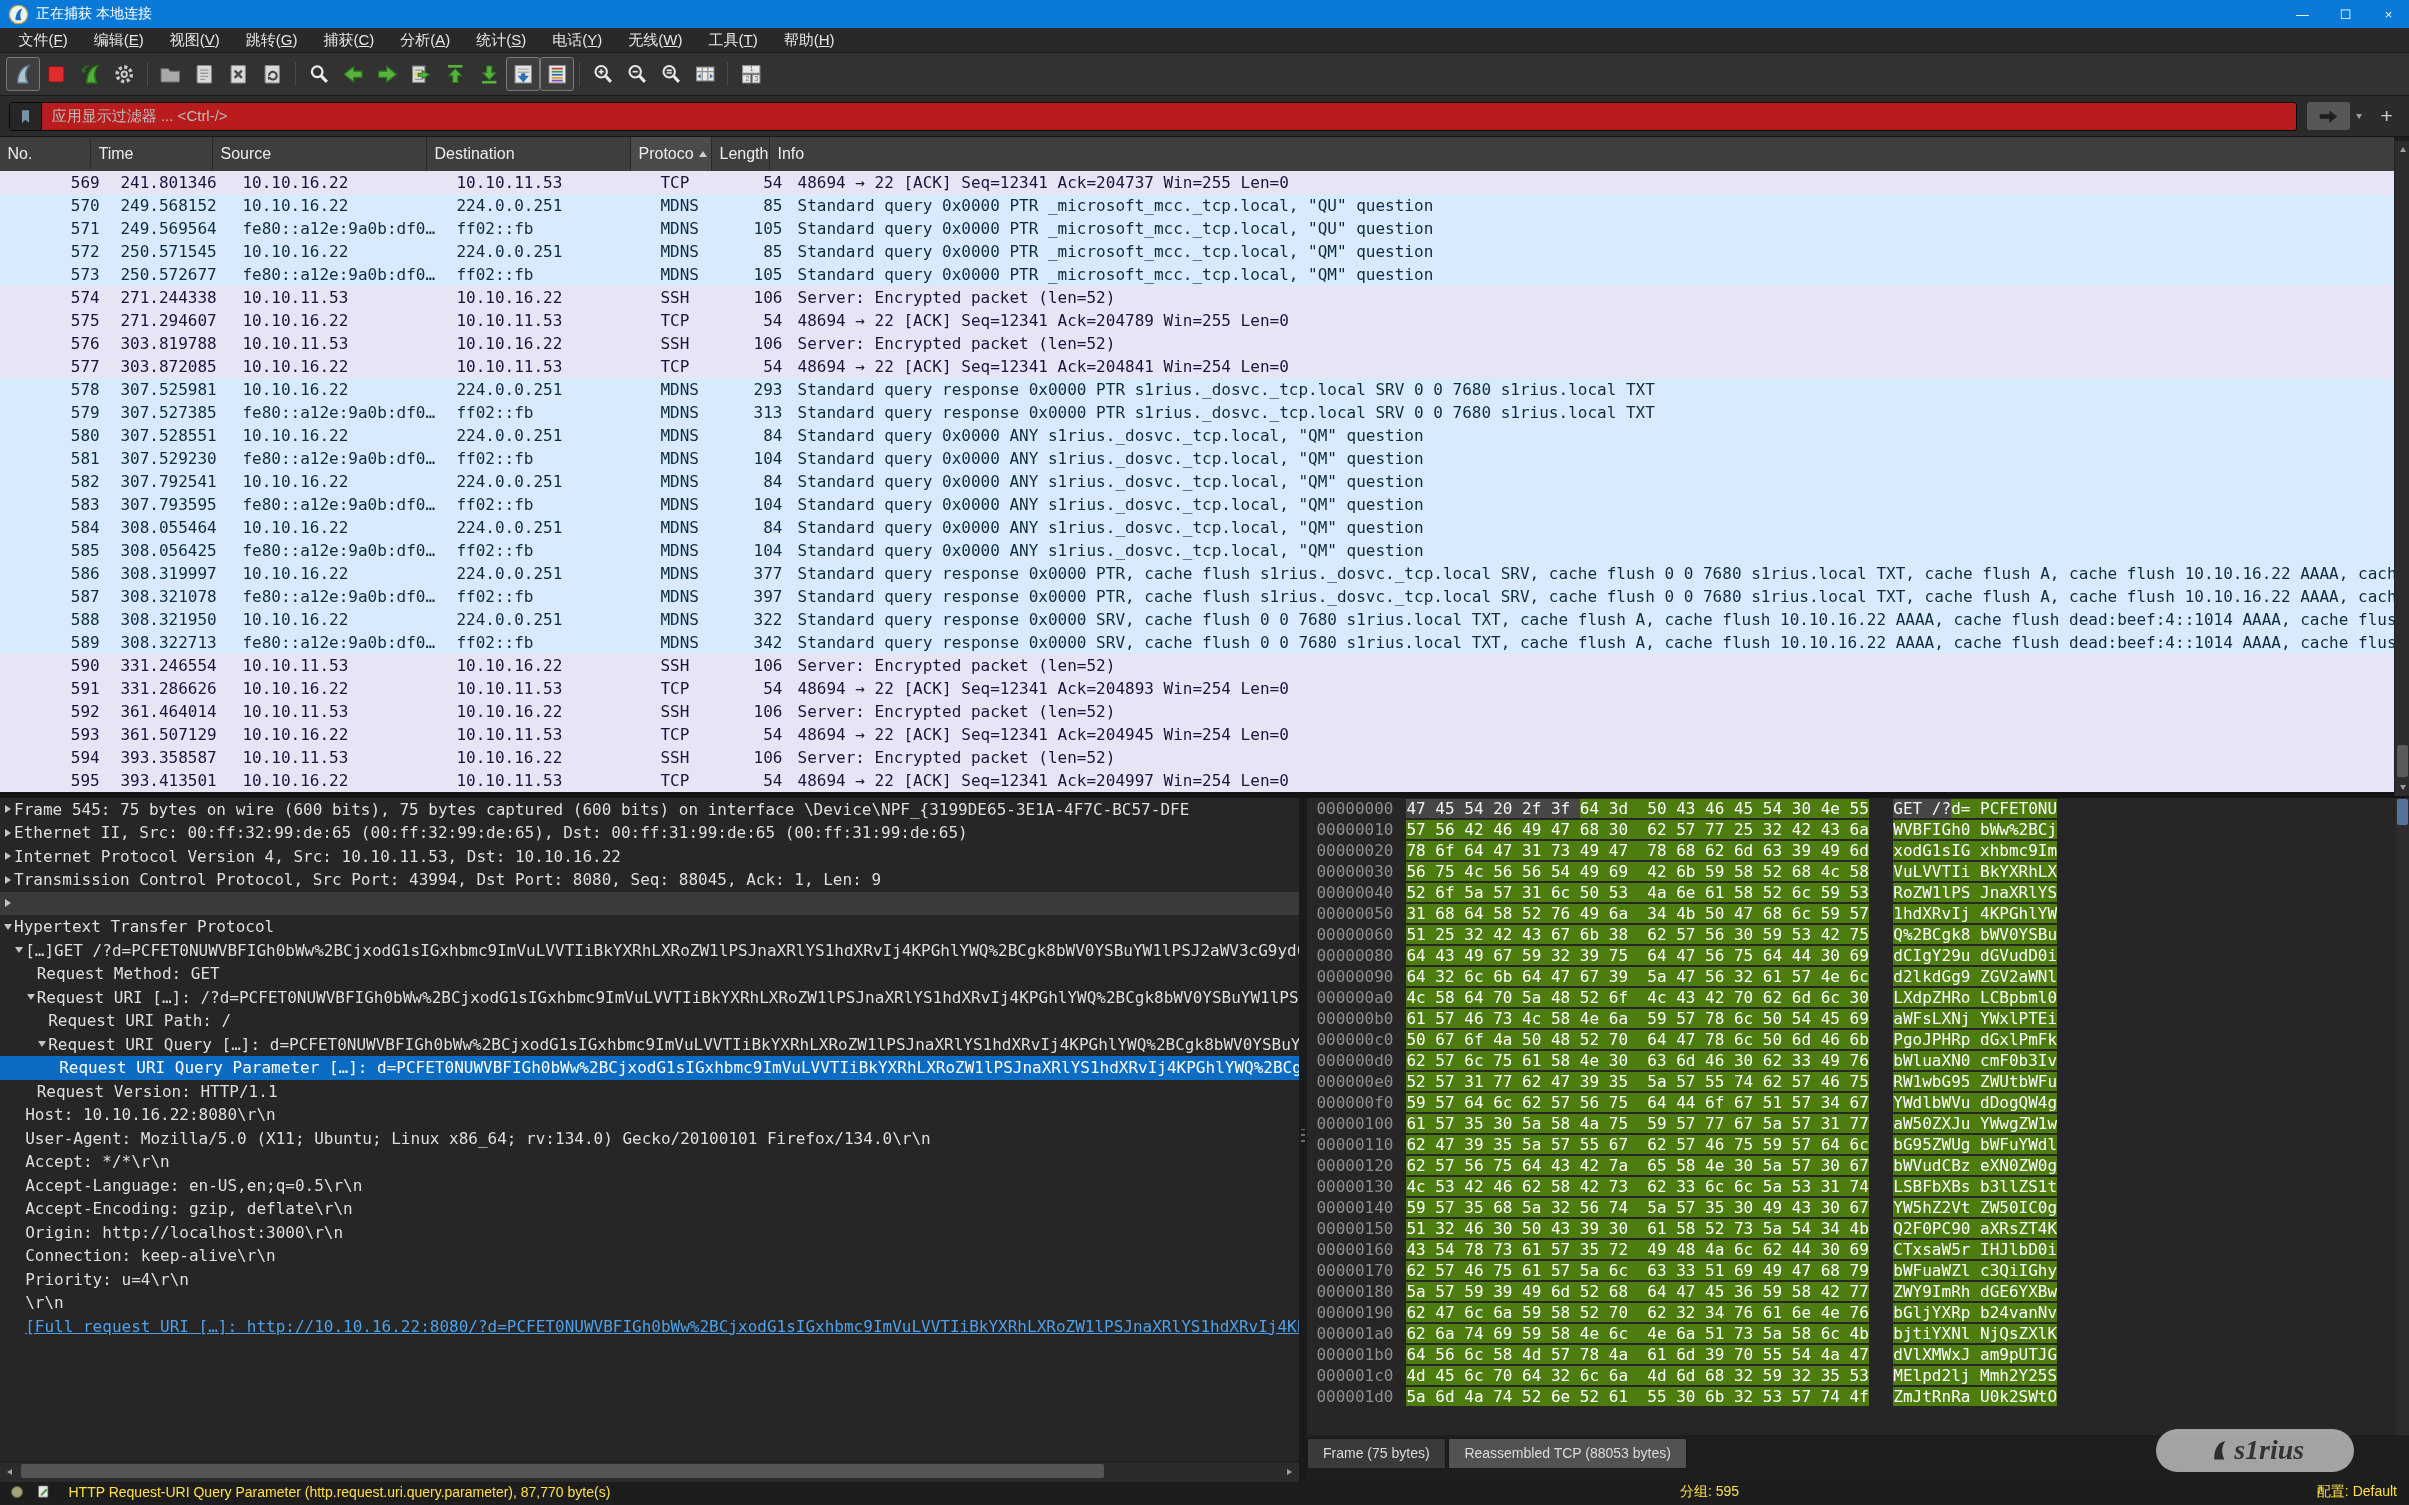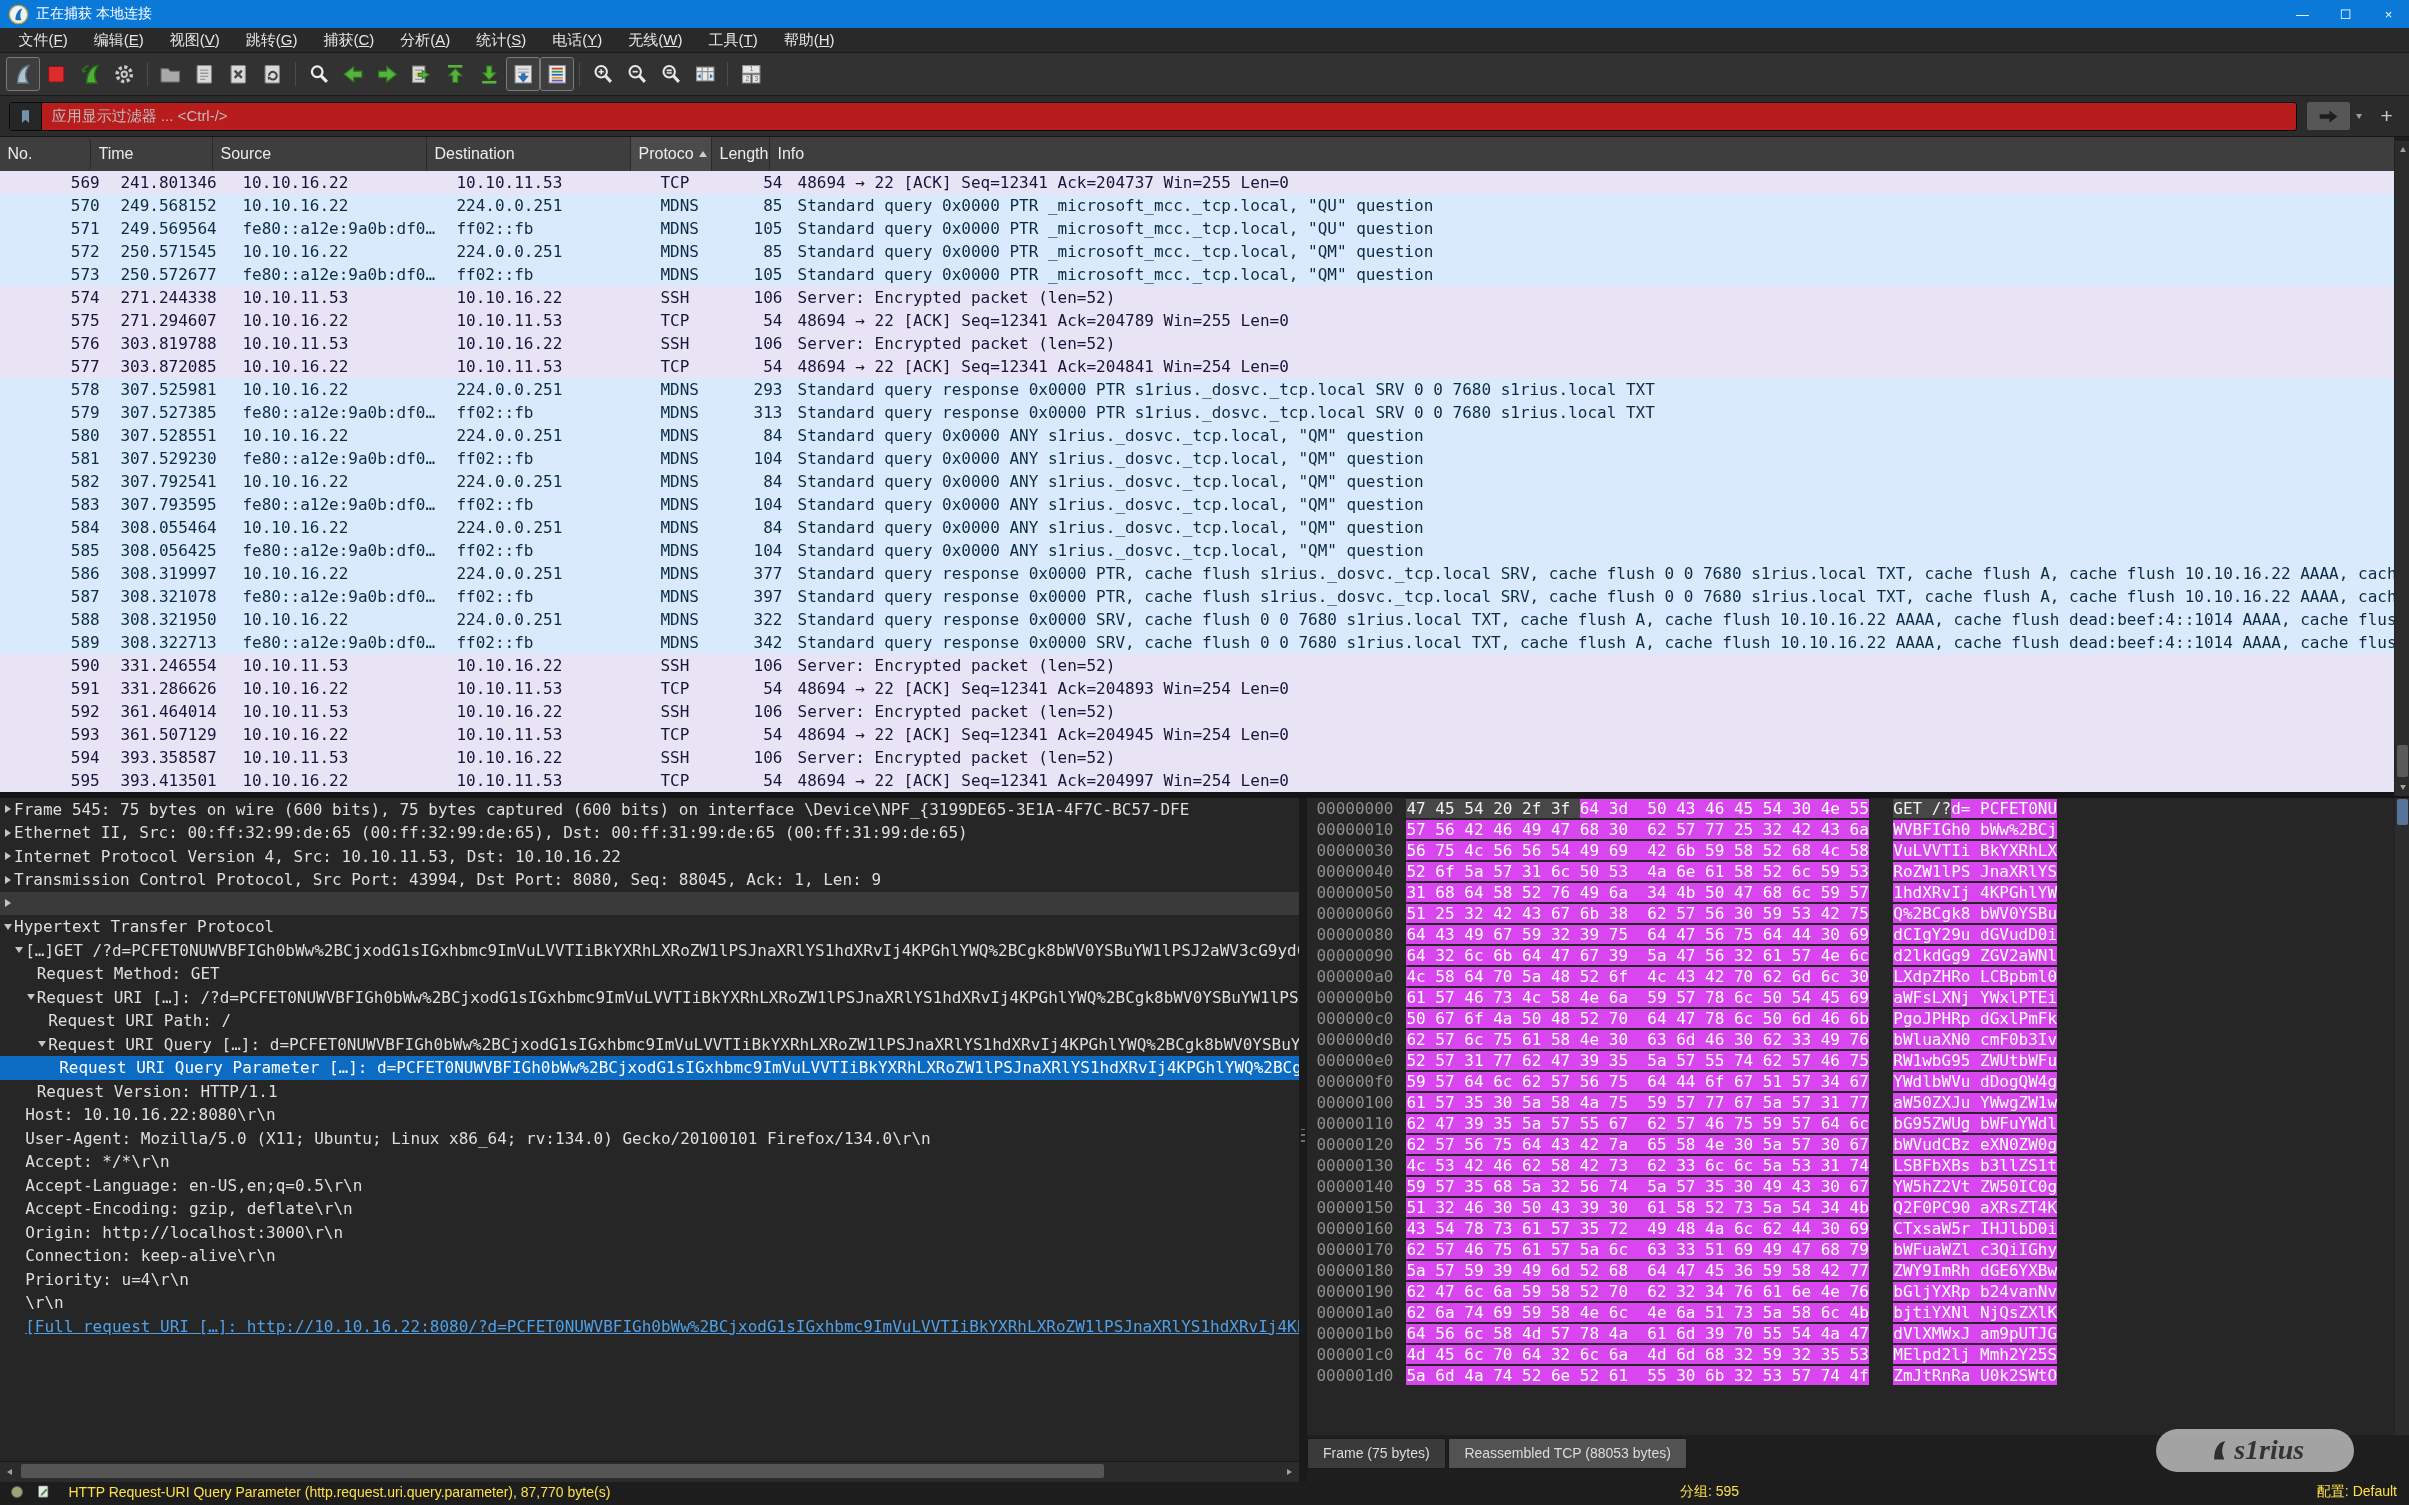--- a/index.html
+++ b/index.html
@@ -77,21 +77,21 @@
   
   .vsplit{position:absolute;left:1299px;top:0;width:7.5px;height:684px;background:#1a1a1a;display:flex;flex-direction:column;align-items:center;justify-content:flex-start}
   .grip{width:3.8px;height:1.9px;background:#6e6e6e;margin-top:3.8px}
   .grip.first{margin-top:331px}
   
   .hexpane{position:absolute;left:1307px;top:0;width:1087px;height:637px;background:#262626;overflow:hidden;padding-left:9.4px}
   .hrow{height:21px;line-height:21px;font-family:"DejaVu Sans Mono","Liberation Mono",monospace;font-size:16px;white-space:pre;color:#d6d6d6}
   .hoff{color:#8f8f8f}
   .hx{margin-left:13px}
   .as{margin-left:24.5px}
-  .selb{background:#d946ef;color:#fff}
+  .selb{background:#4d7c0f;color:#fff}
   .preb{background:#474747;color:#f0f0f0}
   .hex-vsb{position:absolute;right:0;top:0;width:16px;height:637px;background:#2c2c2c;border-left:0.9px solid #222}
   .hex-vsb .thumb{position:absolute;left:1.9px;right:1.9px;top:1.9px;height:26px;background:#56749a;border-radius:1.9px}
   
   .tabs{position:absolute;left:1307px;top:640px;height:38px;display:flex;align-items:flex-start}
   .tab{font-size:14px;color:#dcdcdc;background:#3a3a3a;border:0.9px solid #191919;border-radius:1.9px;padding:6.6px 15px;margin-right:2.8px;white-space:nowrap}
   .tab.active{background:#525252}
   
   .watermark{position:absolute;left:2156px;top:631px;width:198px;height:43px;background:rgba(201,201,201,0.78);
              border-radius:21.7px;display:flex;align-items:center;justify-content:center;z-index:5}
@@ -414,20 +414,21 @@
 
     <div class="vsplit">
       <div class="grip first"></div>
         <div class="grip"></div>
         <div class="grip"></div>
     </div>
 
     <div class="hexpane" id="hex-pane">
         <div class="hrow"><span class="hoff">00000000</span><span class="hx"><span class="preb">47 45 54 20 2f 3f </span><span class="selb">64 3d  50 43 46 45 54 30 4e 55</span></span><span class="as"><span class="preb">GET /?</span><span class="selb">d= PCFET0NU</span></span></div>
         <div class="hrow"><span class="hoff">00000010</span><span class="hx"><span class="selb">57 56 42 46 49 47 68 30  62 57 77 25 32 42 43 6a</span></span><span class="as"><span class="selb">WVBFIGh0 bWw%2BCj</span></span></div>
+        <div class="hrow"><span class="hoff">00000020</span><span class="hx"><span class="selb">78 6f 64 47 31 73 49 47  78 68 62 6d 63 39 49 6d</span></span><span class="as"><span class="selb">xodG1sIG xhbmc9Im</span></span></div>
         <div class="hrow"><span class="hoff">00000030</span><span class="hx"><span class="selb">56 75 4c 56 56 54 49 69  42 6b 59 58 52 68 4c 58</span></span><span class="as"><span class="selb">VuLVVTIi BkYXRhLX</span></span></div>
         <div class="hrow"><span class="hoff">00000040</span><span class="hx"><span class="selb">52 6f 5a 57 31 6c 50 53  4a 6e 61 58 52 6c 59 53</span></span><span class="as"><span class="selb">RoZW1lPS JnaXRlYS</span></span></div>
         <div class="hrow"><span class="hoff">00000050</span><span class="hx"><span class="selb">31 68 64 58 52 76 49 6a  34 4b 50 47 68 6c 59 57</span></span><span class="as"><span class="selb">1hdXRvIj 4KPGhlYW</span></span></div>
         <div class="hrow"><span class="hoff">00000060</span><span class="hx"><span class="selb">51 25 32 42 43 67 6b 38  62 57 56 30 59 53 42 75</span></span><span class="as"><span class="selb">Q%2BCgk8 bWV0YSBu</span></span></div>
         <div class="hrow"><span class="hoff">00000080</span><span class="hx"><span class="selb">64 43 49 67 59 32 39 75  64 47 56 75 64 44 30 69</span></span><span class="as"><span class="selb">dCIgY29u dGVudD0i</span></span></div>
         <div class="hrow"><span class="hoff">00000090</span><span class="hx"><span class="selb">64 32 6c 6b 64 47 67 39  5a 47 56 32 61 57 4e 6c</span></span><span class="as"><span class="selb">d2lkdGg9 ZGV2aWNl</span></span></div>
         <div class="hrow"><span class="hoff">000000a0</span><span class="hx"><span class="selb">4c 58 64 70 5a 48 52 6f  4c 43 42 70 62 6d 6c 30</span></span><span class="as"><span class="selb">LXdpZHRo LCBpbml0</span></span></div>
         <div class="hrow"><span class="hoff">000000b0</span><span class="hx"><span class="selb">61 57 46 73 4c 58 4e 6a  59 57 78 6c 50 54 45 69</span></span><span class="as"><span class="selb">aWFsLXNj YWxlPTEi</span></span></div>
         <div class="hrow"><span class="hoff">000000c0</span><span class="hx"><span class="selb">50 67 6f 4a 50 48 52 70  64 47 78 6c 50 6d 46 6b</span></span><span class="as"><span class="selb">PgoJPHRp dGxlPmFk</span></span></div>
         <div class="hrow"><span class="hoff">000000d0</span><span class="hx"><span class="selb">62 57 6c 75 61 58 4e 30  63 6d 46 30 62 33 49 76</span></span><span class="as"><span class="selb">bWluaXN0 cmF0b3Iv</span></span></div>

